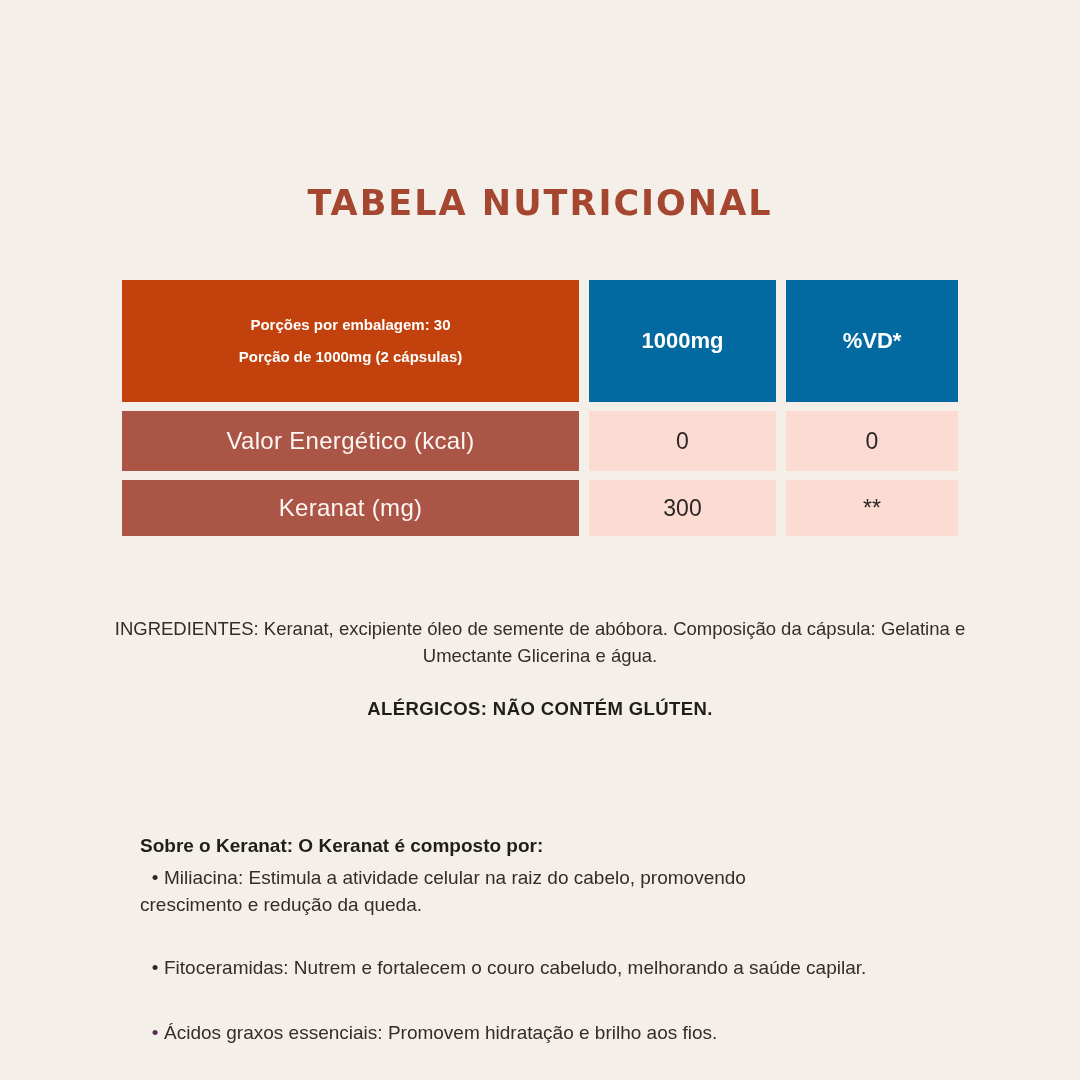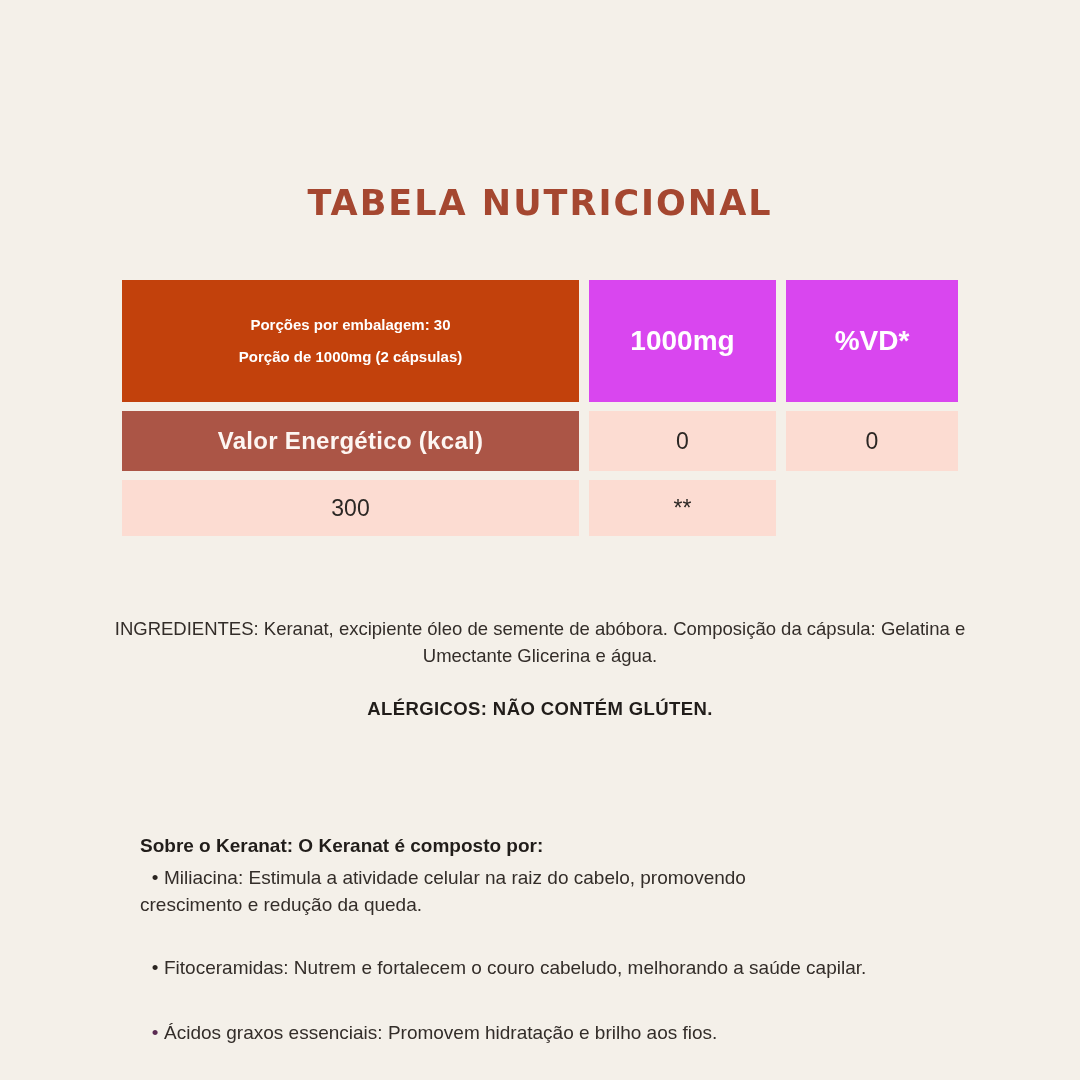--- a/index.html
+++ b/index.html
@@ -44,29 +44,29 @@
   }
   .cell-dark {
     background: #c2410c;
     color: #ffffff;
     flex-direction: column;
     font-weight: 700;
     font-size: 15px;
     line-height: 32px;
   }
   .cell-terra-head {
-    background: #d946ef;
+    background: #0369a1;
     color: #ffffff;
     font-weight: 700;
-    font-size: 28px;
+    font-size: 22px;
   }
   .cell-terra-label {
     background: #ab5546;
     color: #fdf6f2;
-    font-weight: 700;
+    font-weight: 400;
     font-size: 24px;
     letter-spacing: 0.3px;
   }
   .cell-pink {
     background: #fcdcd2;
     color: #2b2724;
     font-size: 23px;
   }
   .notes {
     position: absolute;
@@ -127,20 +127,21 @@
       <span>Porções por embalagem: 30</span>
       <span>Porção de 1000mg (2 cápsulas)</span>
     </div>
     <div class="cell cell-terra-head">1000mg</div>
     <div class="cell cell-terra-head">%VD*</div>
 
     <div class="cell cell-terra-label">Valor Energético (kcal)</div>
     <div class="cell cell-pink">0</div>
     <div class="cell cell-pink">0</div>
 
+    <div class="cell cell-terra-label">Keranat (mg)</div>
     <div class="cell cell-pink">300</div>
     <div class="cell cell-pink">**</div>
   </div>
 
   <div class="notes">
     <p class="note-gap">INGREDIENTES: Keranat, excipiente óleo de semente de abóbora. Composição da cápsula: Gelatina e Umectante Glicerina e água.</p>
     <p class="note-gap allergen">ALÉRGICOS: NÃO CONTÉM GLÚTEN.</p>
   </div>
 
   <div class="about">

